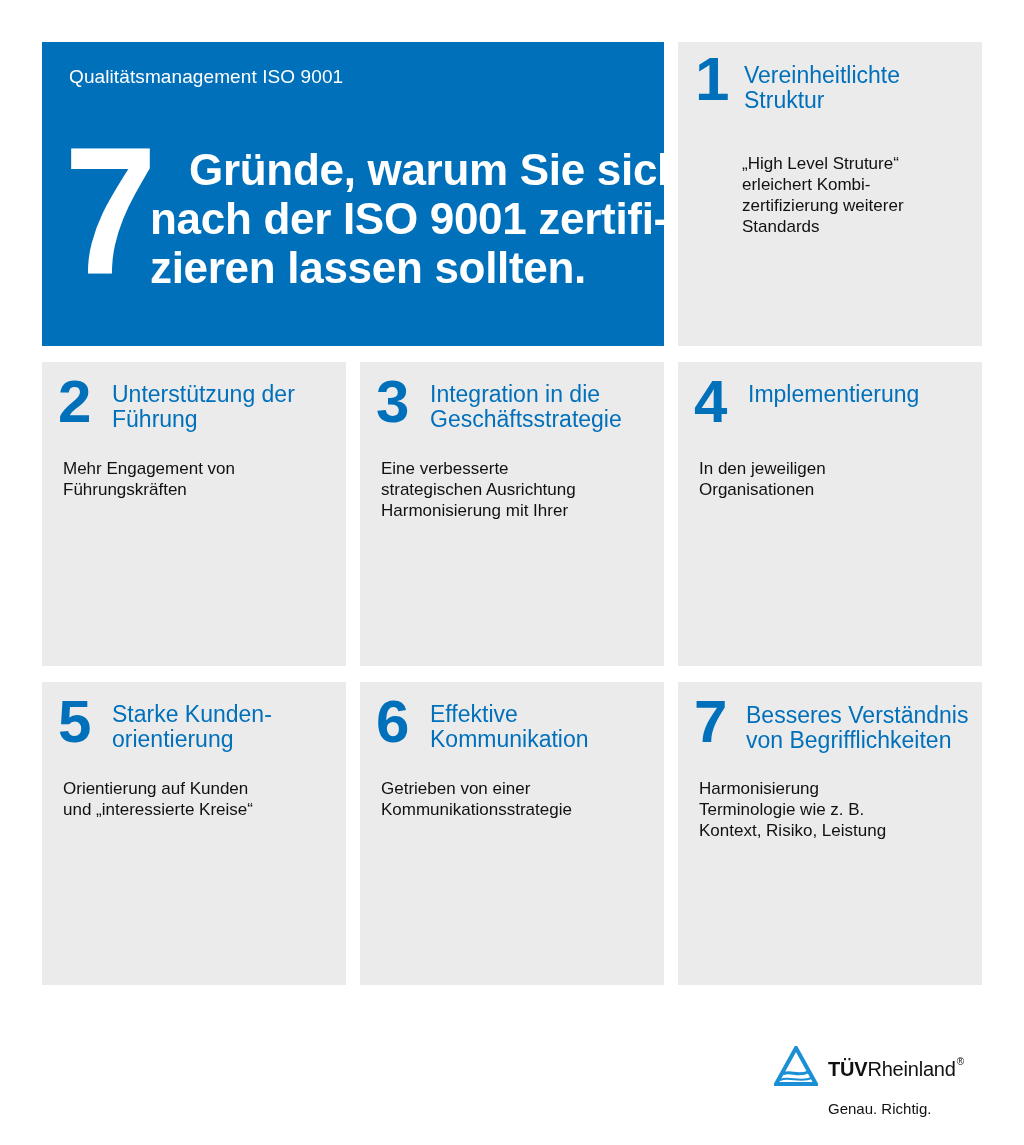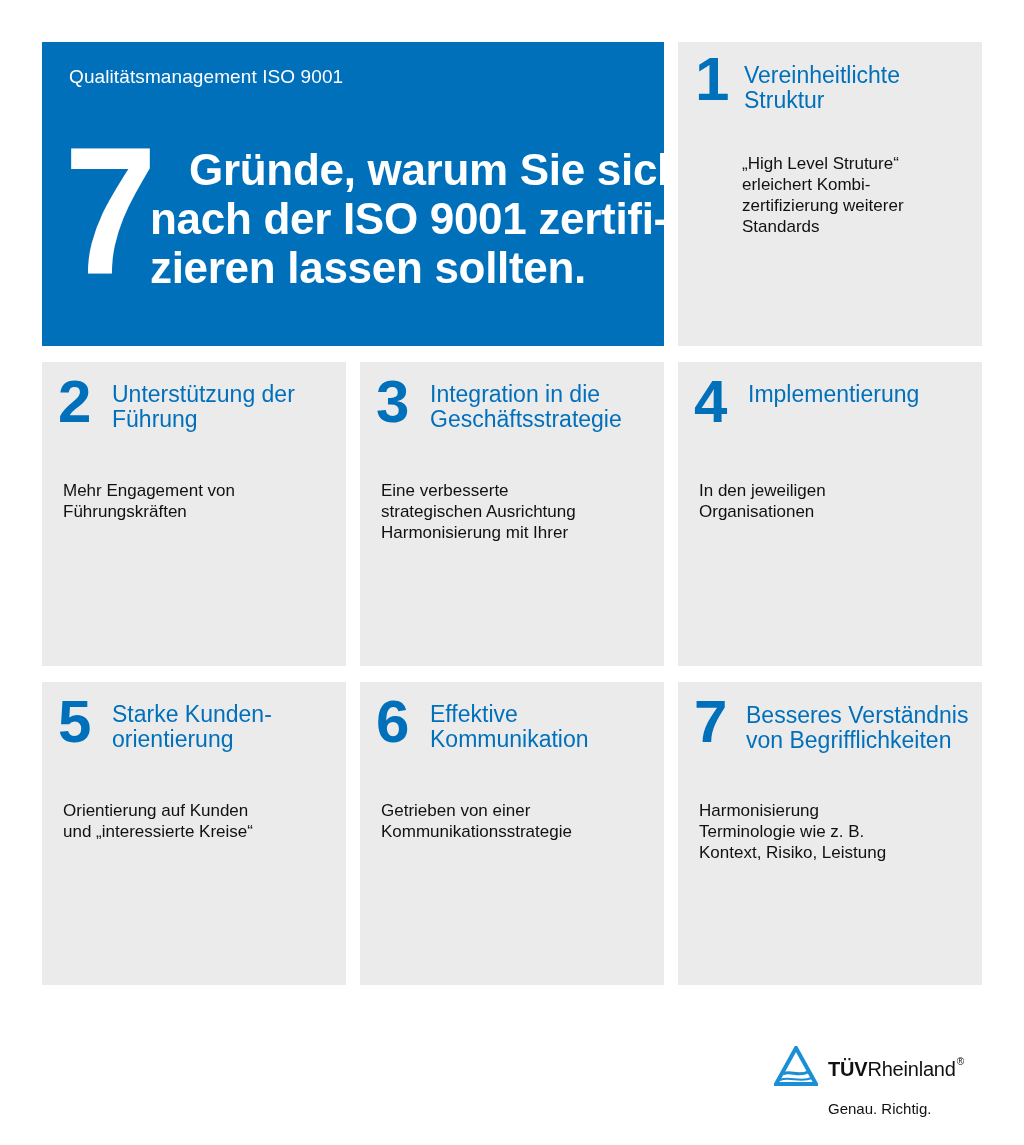--- a/index.html
+++ b/index.html
@@ -69,21 +69,21 @@
     .card-title {
       position: absolute;
       left: 70px; top: 20px;
       font-size: 23px;
       line-height: 25px;
       color: #0070bb;
       width: 228px;
     }
     .card-desc {
       position: absolute;
-      left: 21px; top: 118px;
+      left: 21px; top: 96px;
       font-size: 17px;
       line-height: 21px;
       color: #111111;
       width: 270px;
     }
     .card-desc span, .card-title span { display: block; white-space: nowrap; }
 
     .card.c1 .card-title { left: 66px; top: 21px; }
     .card.c1 .card-desc { left: 24px; top: 111px; margin-left: 40px; }
     .card.c1 .card-num { left: 17px; top: 6px; font-size: 62px; }

